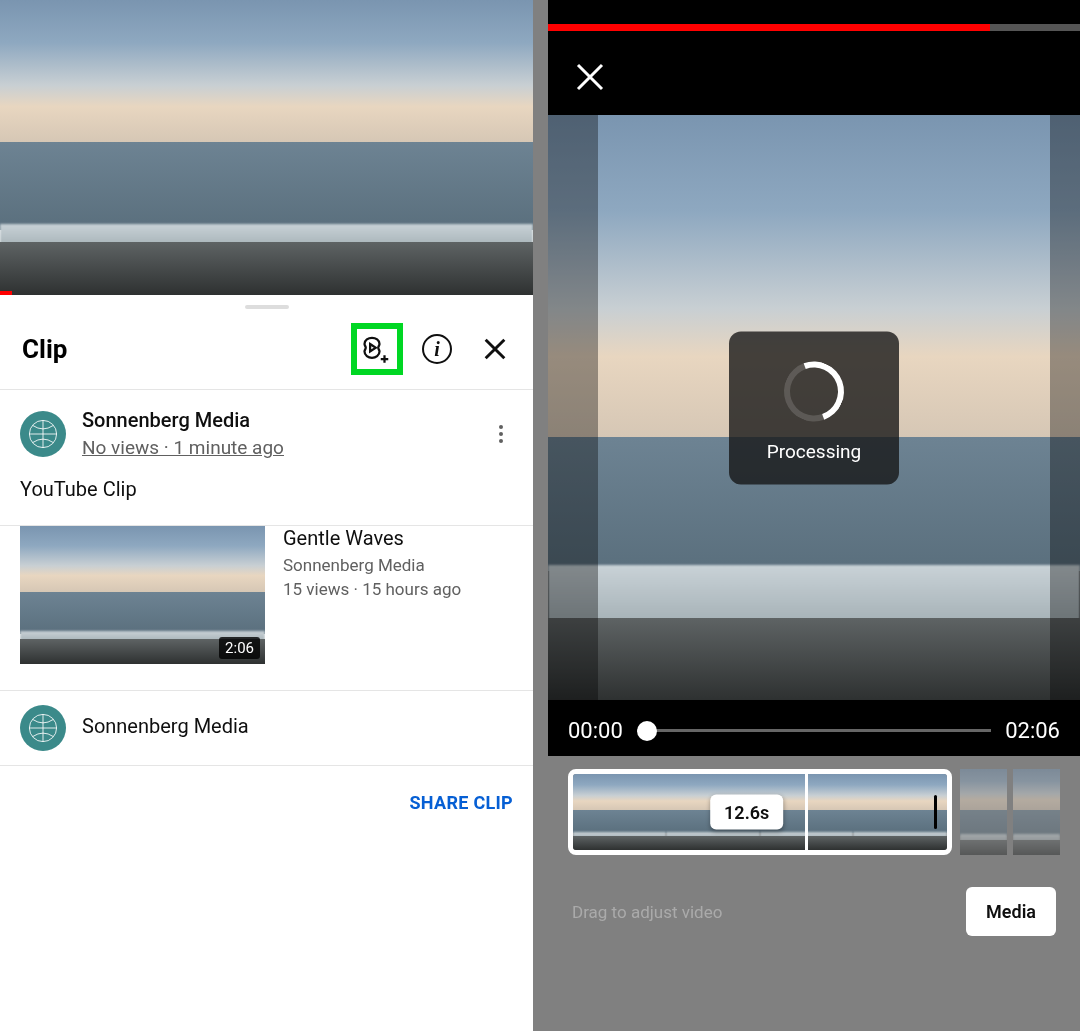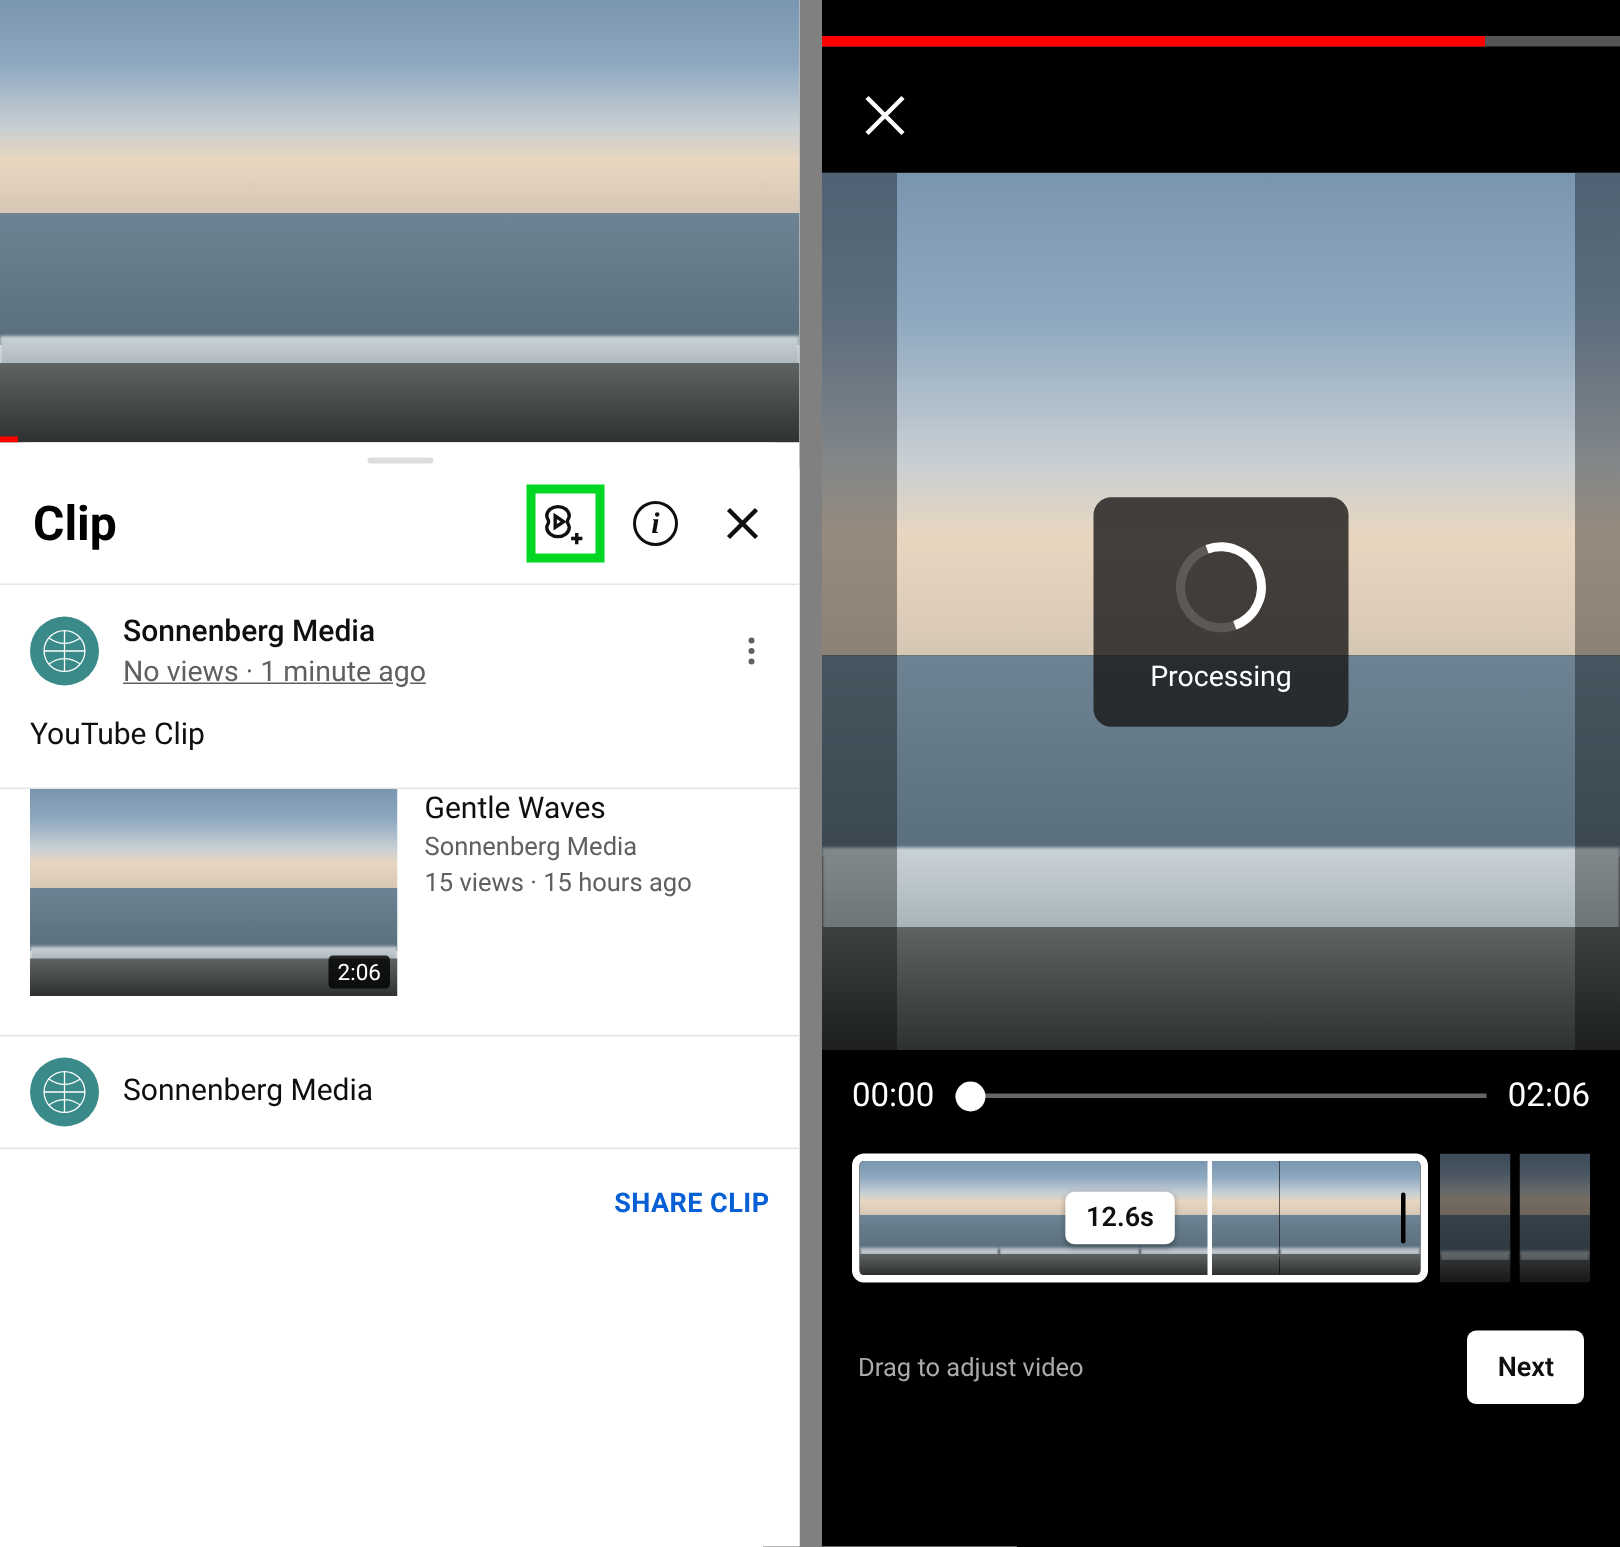--- a/index.html
+++ b/index.html
@@ -52,21 +52,21 @@
     border-radius: 2px;
     margin: 10px auto 0;
   }
   .sheet-header {
     display: flex;
     align-items: center;
     padding: 14px 18px 14px 22px;
     border-bottom: 1px solid #e5e5e5;
   }
   .sheet-title {
-    font-size: 32px;
+    font-size: 26px;
     font-weight: 700;
     flex: 0 0 auto;
   }
   .sheet-header .spacer { flex: 1; }
   .icon-btn {
     width: 40px; height: 40px;
     display: flex;
     align-items: center;
     justify-content: center;
     cursor: pointer;
@@ -192,21 +192,21 @@
     padding: 15px 24px;
     letter-spacing: .3px;
     cursor: pointer;
     border-radius: 2px;
   }
 
   
   .right {
     left: 548px;
     width: 532px;
-    height: 1031px;
+    height: 756px;
     background: #000;
     color: #fff;
   }
   .progress-track {
     height: 7px;
     background: #555;
     width: 100%;
     margin-top: 24px;
   }
   .progress-fill {
@@ -541,15 +541,15 @@
             <div class="sea"></div>
             <div class="foam"></div>
             <div class="sand"></div>
           </div>
         </div>
     </div>
   </div>
 
   <div class="bottom-row">
     <div class="hint">Drag to adjust video</div>
-    <div class="next-btn">Next</div>
+    <div class="next-btn">Media</div>
   </div>
 </div>
 
 </body></html>

